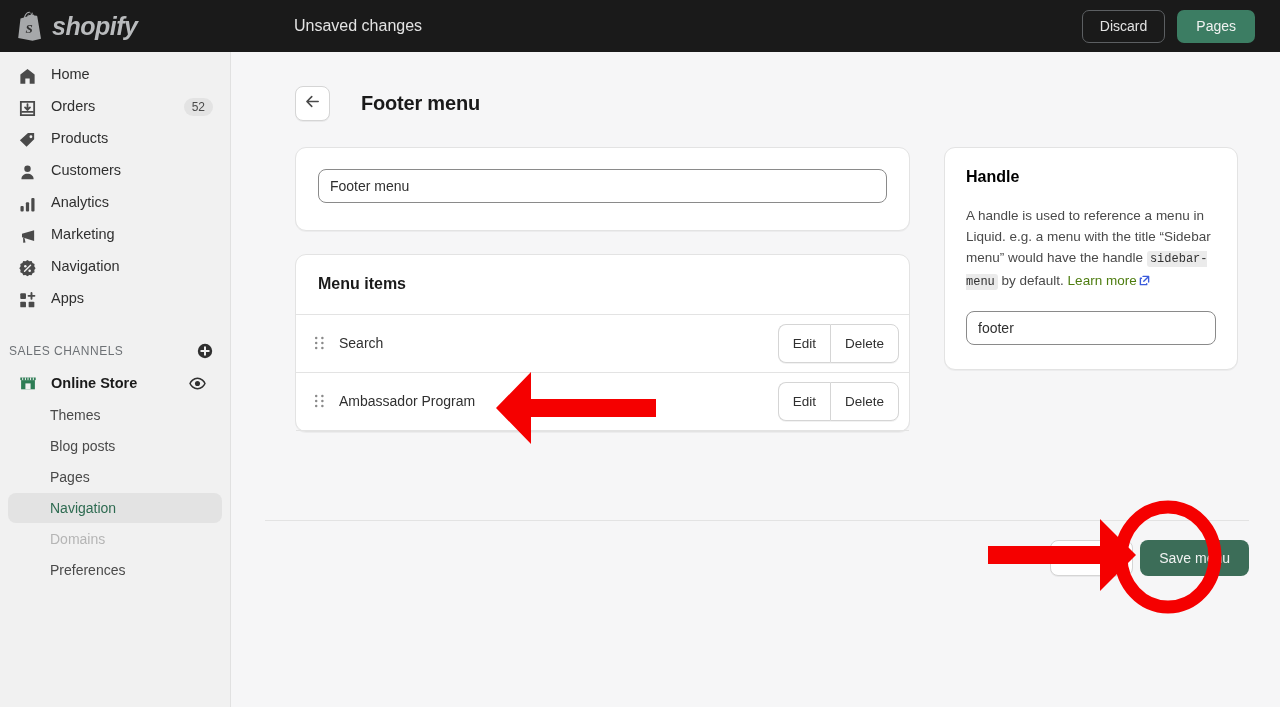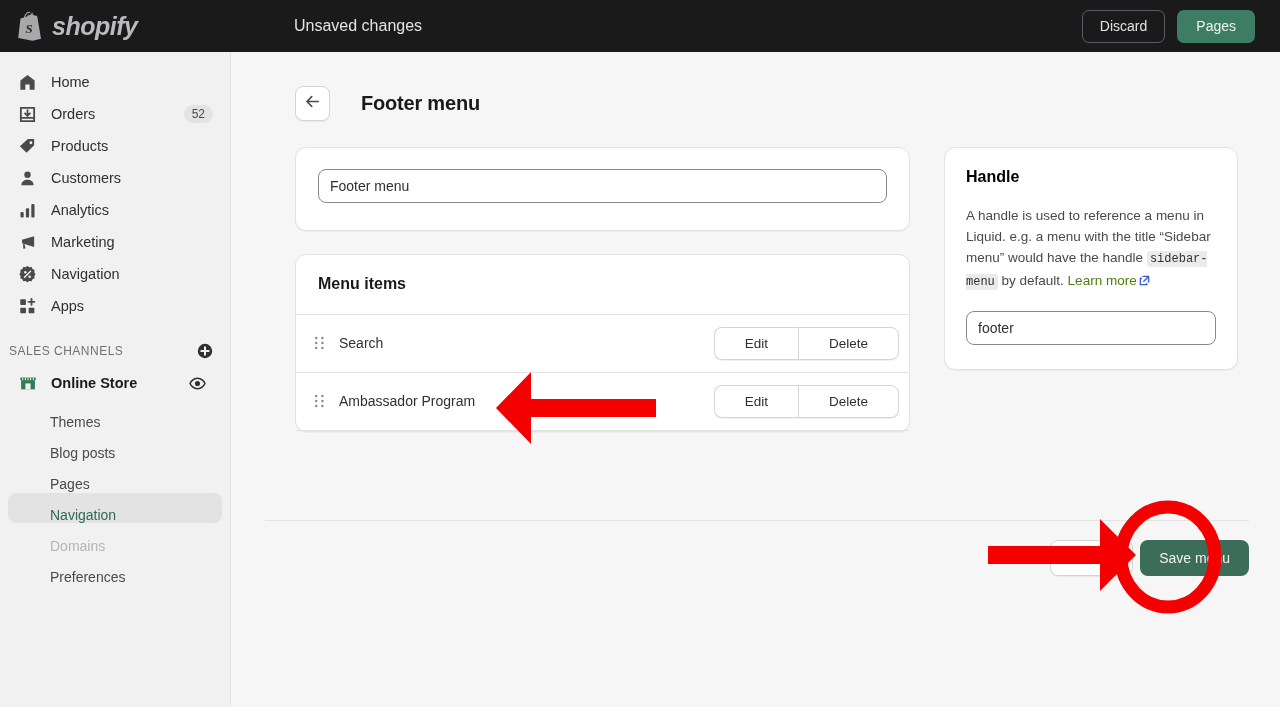--- a/index.html
+++ b/index.html
@@ -34,21 +34,21 @@
     cursor:pointer; display:flex; align-items:center;
   }
 
   
   .sidebar{
     position:absolute; left:0; top:52px; width:231px; height:655px;
     background:#f1f1f1; border-right:1px solid #e1e1e1;
     padding-top:14px;
   }
   .nav-item{
-    display:flex; align-items:center; height:32px; margin:0 8px;
+    display:flex; align-items:flex-start; height:32px; margin:0 8px;
     padding-left:9px; border-radius:8px; cursor:pointer; position:relative;
   }
   .nav-item .ico{ width:21px; height:21px; display:flex; align-items:center; justify-content:center; margin-right:13px; flex:none; }
   .nav-item .lbl{ font-size:14.5px; color:#303030; }
   .nav-item .badge{
     position:absolute; right:9px; background:#e3e3e3; color:#4a4a4a;
     font-size:12px; border-radius:9px; padding:2px 8px; line-height:14px;
   }
   .section-head{
     display:flex; align-items:center; margin:17px 8px 3px 9px; height:24px; position:relative;
@@ -56,21 +56,21 @@
   .section-head .t{ font-size:12px; color:#6d7175; letter-spacing:0.5px; font-weight:400; }
   .section-head .plus{ position:absolute; right:9px; width:16px; height:16px; cursor:pointer; }
   .channel-item{
     display:flex; align-items:center; height:32px; margin:4px 8px 0 8px;
     padding-left:9px; border-radius:8px; position:relative; cursor:pointer;
   }
   .channel-item .ico{ width:21px; height:21px; margin-right:13px; display:flex; align-items:center; justify-content:center; flex:none;}
   .channel-item .lbl{ font-size:14.5px; color:#1a1a1a; font-weight:600; }
   .channel-item .eye{ position:absolute; right:16px; width:17px; height:17px; cursor:pointer; }
   .sub-item{
-    display:flex; align-items:flex-end; height:30px; margin:1px 8px 0 8px;
+    display:flex; align-items:center; height:30px; margin:1px 8px 0 8px;
     padding-left:42px; border-radius:8px; cursor:pointer;
     font-size:14px; color:#4a4a4a;
   }
   .sub-item.active{ background:#e3e3e3; color:#2e6b51; }
   .sub-item.dim{ color:#b5b5b5; }
 
   
   .main{ position:absolute; left:231px; top:52px; width:1049px; height:655px; overflow:hidden; }
   .page-head{ display:flex; align-items:center; padding:27px 0 0 64px; }
   .back-btn{
@@ -101,23 +101,23 @@
   .items-head{ padding:20px 22px 21px 22px; border-bottom:1px solid #e3e3e3; }
   .items-head h2{ margin:0; font-size:16px; font-weight:bold; color:#1a1a1a; }
   .item-row{
     display:flex; align-items:center; height:58px; padding:0 10px 0 18px;
     border-bottom:1px solid #e3e3e3;
   }
   .drag{ width:11px; height:16px; margin-right:14px; cursor:grab; flex:none; }
   .item-name{ font-size:14px; color:#303030; }
   .row-actions{ margin-left:auto; display:flex; }
   .rb{
-    height:33px; background:#fff; border:1px solid #d5d5d5;
+    height:39px; background:#fff; border:1px solid #d5d5d5;
     font-size:13.5px; color:#303030; font-family:inherit; cursor:pointer;
-    display:flex; align-items:center; padding:0 30px;
+    display:flex; align-items:center; padding:0 14px;
     box-shadow:0 1px 0 rgba(0,0,0,0.05);
   }
   .rb.first{ border-radius:8px 0 0 8px; border-right:none; }
   .rb.last{ border-radius:0 8px 8px 0; }
   .add-row{ display:flex; align-items:center; height:56px; padding-left:18px; }
   .add-icon{ width:21px; height:21px; margin-right:14px; flex:none; }
   .add-label{ font-size:14px; color:#3b5bdb; cursor:pointer; }
 
   .handle-card{ padding:20px 21px 24px 21px; }
   .handle-card h2{ margin:0 0 19px 0; font-size:16px; font-weight:bold; color:#000000; }

